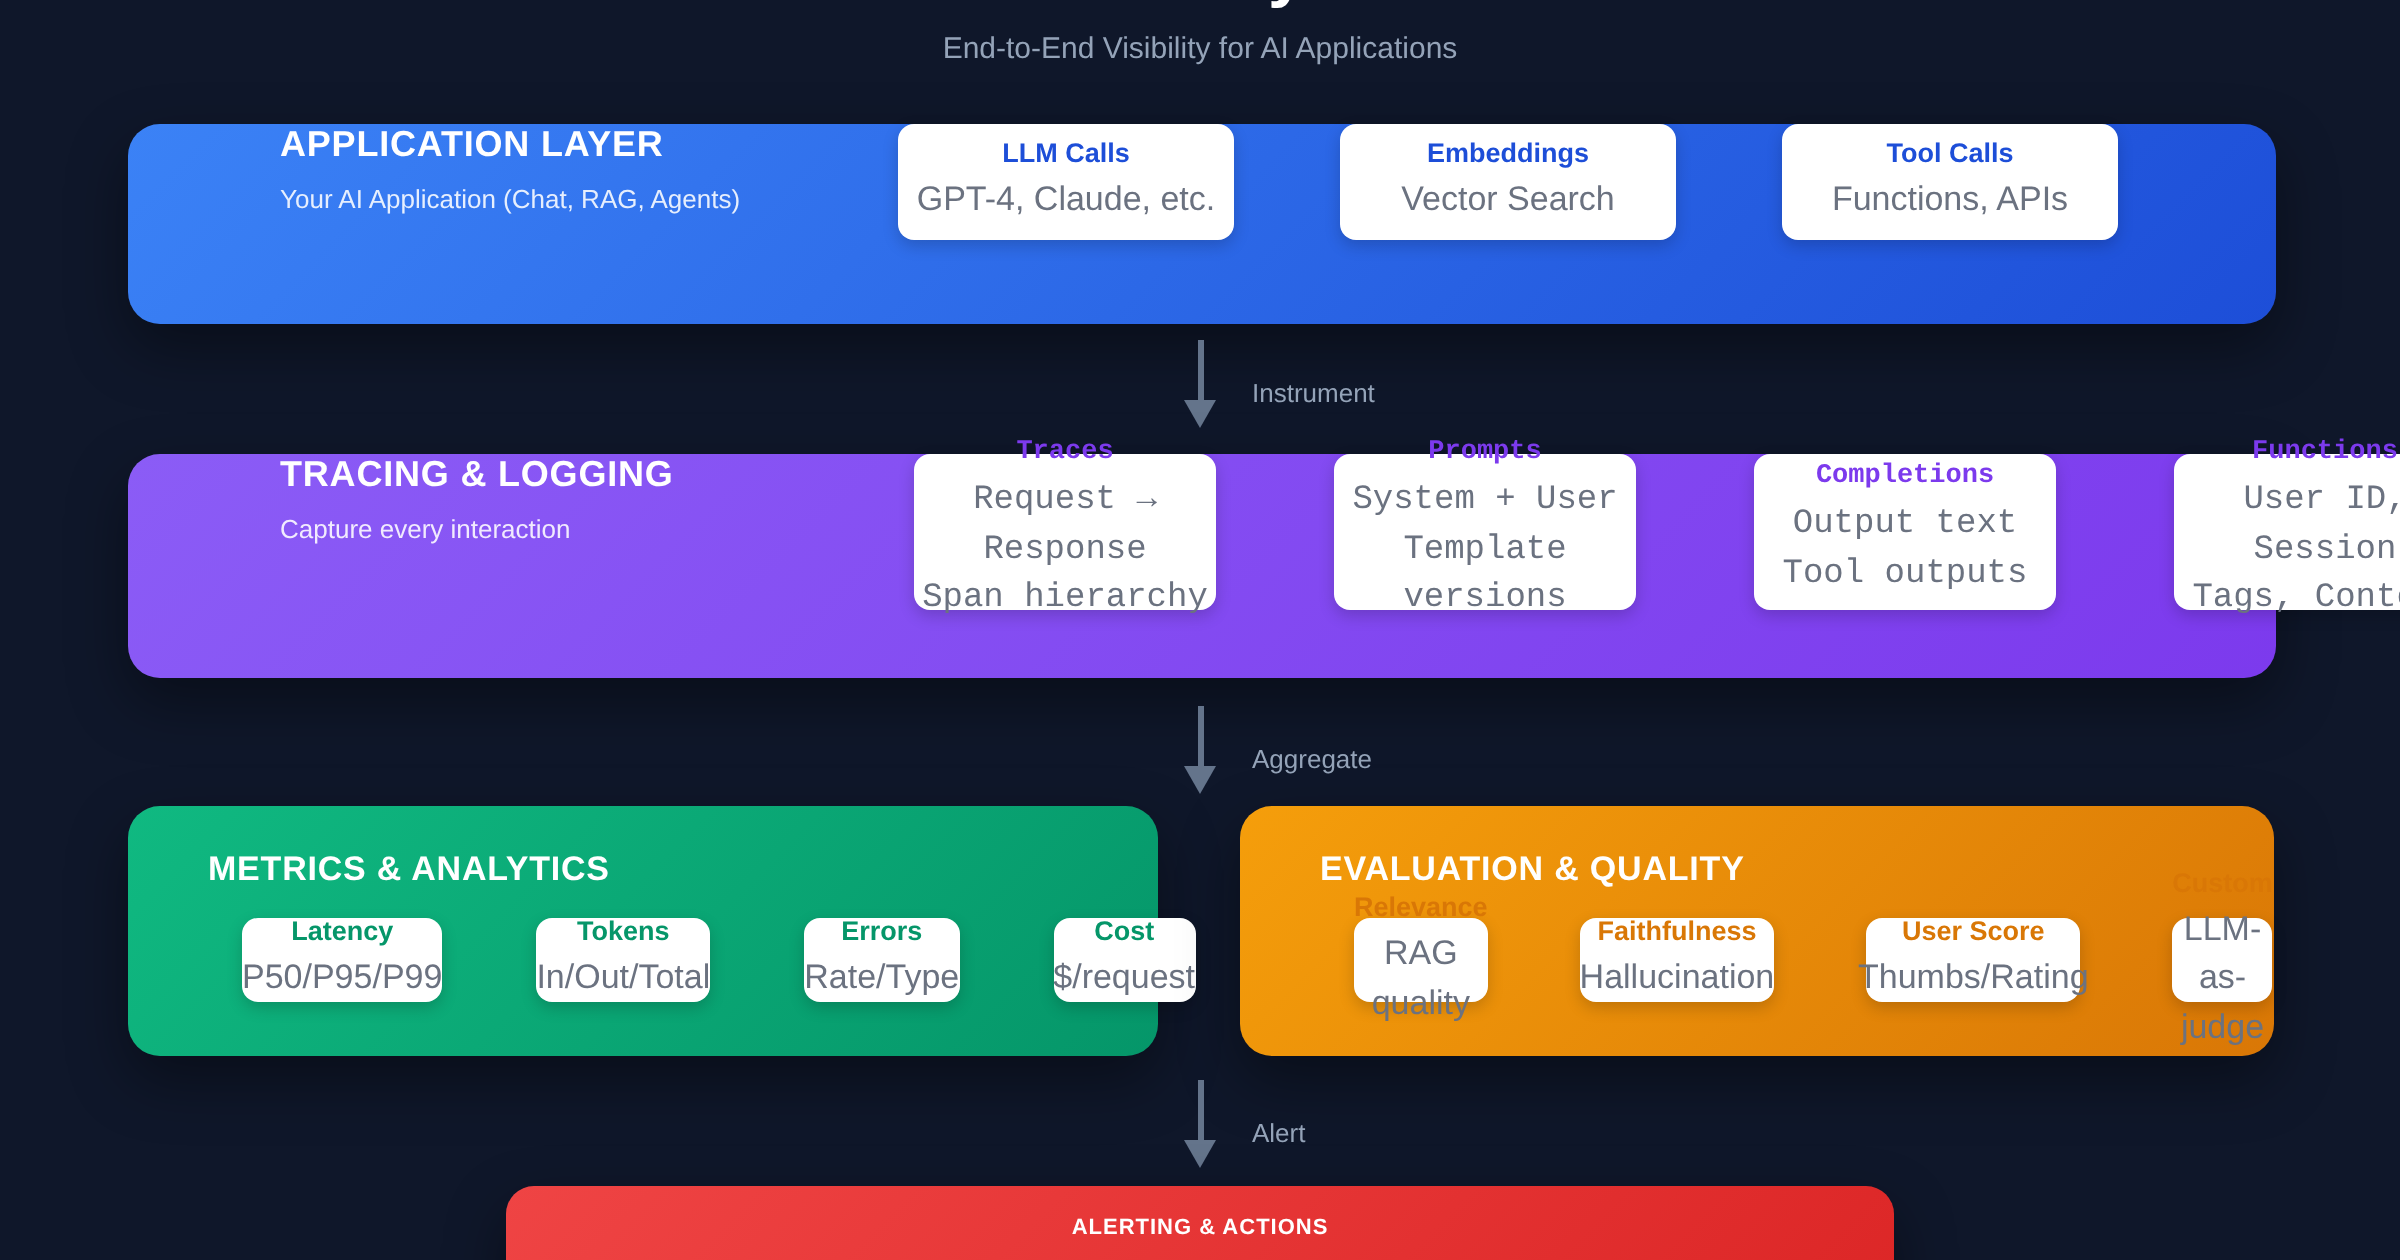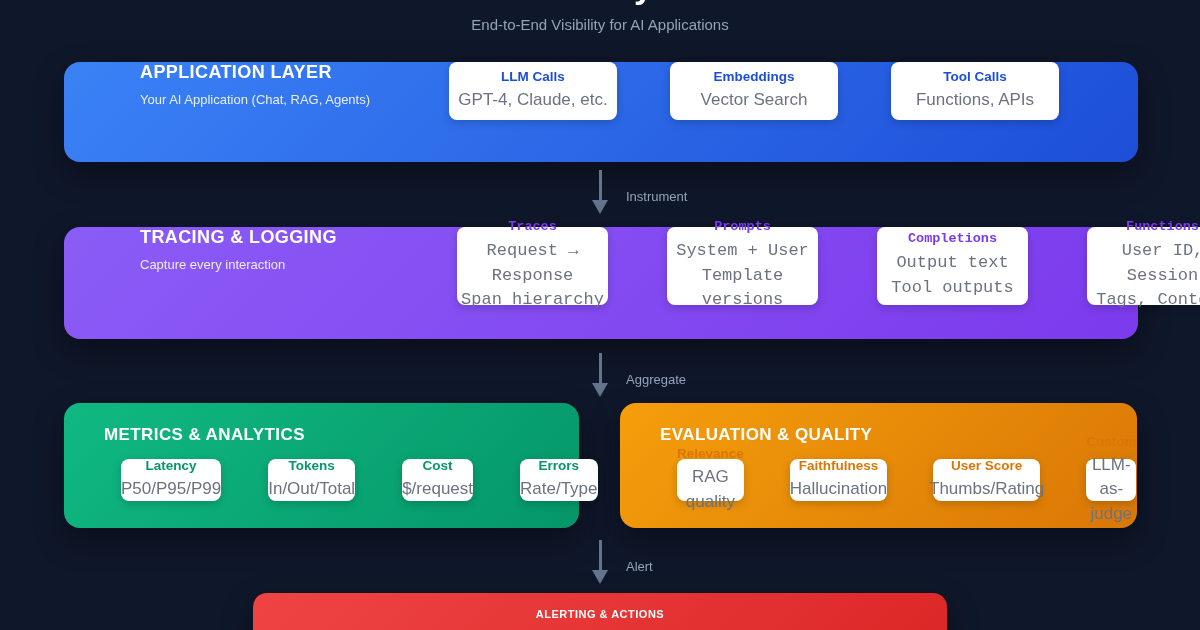--- a/index.html
+++ b/index.html
@@ -148,26 +148,26 @@
   <div class="cards-row">
     <div class="card card-s">
       <div class="card-title t-green">Latency</div>
       <div class="card-line">P50/P95/P99</div>
     </div>
     <div class="card card-s">
       <div class="card-title t-green">Tokens</div>
       <div class="card-line">In/Out/Total</div>
     </div>
     <div class="card card-s">
+      <div class="card-title t-green">Errors</div>
+      <div class="card-line">Rate/Type</div>
+    </div>
+    <div class="card card-s">
       <div class="card-title t-green">Cost</div>
       <div class="card-line">$/request</div>
-    </div>
-    <div class="card card-s">
-      <div class="card-title t-green">Errors</div>
-      <div class="card-line">Rate/Type</div>
     </div>
   </div>
 </div>
 
 <div class="box orange half">
   <div class="half-title">EVALUATION &amp; QUALITY</div>
   <div class="cards-row">
     <div class="card card-s">
       <div class="card-title t-orange">Relevance</div>
       <div class="card-line">RAG quality</div>

